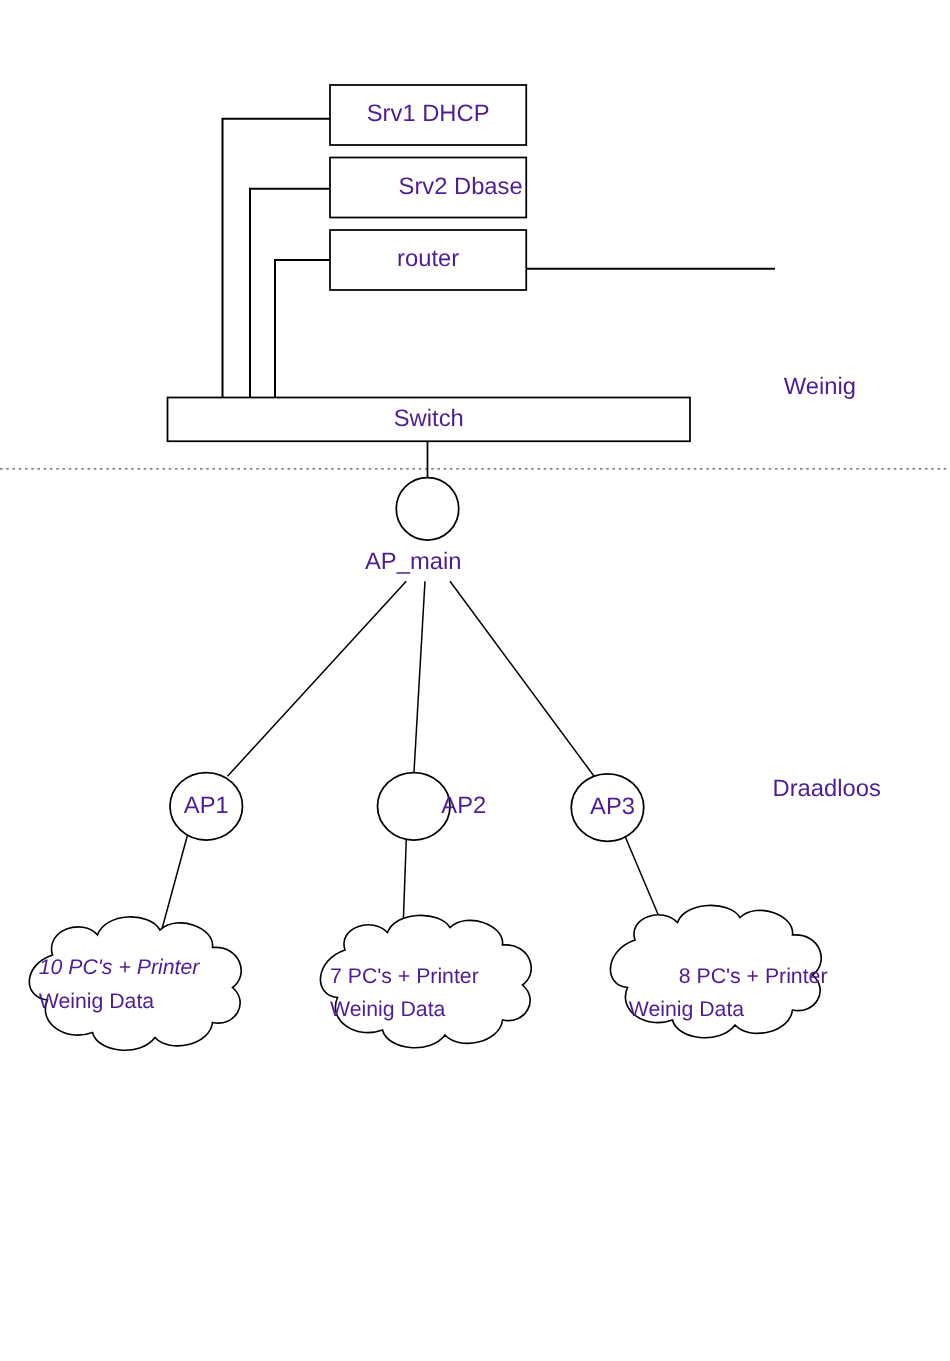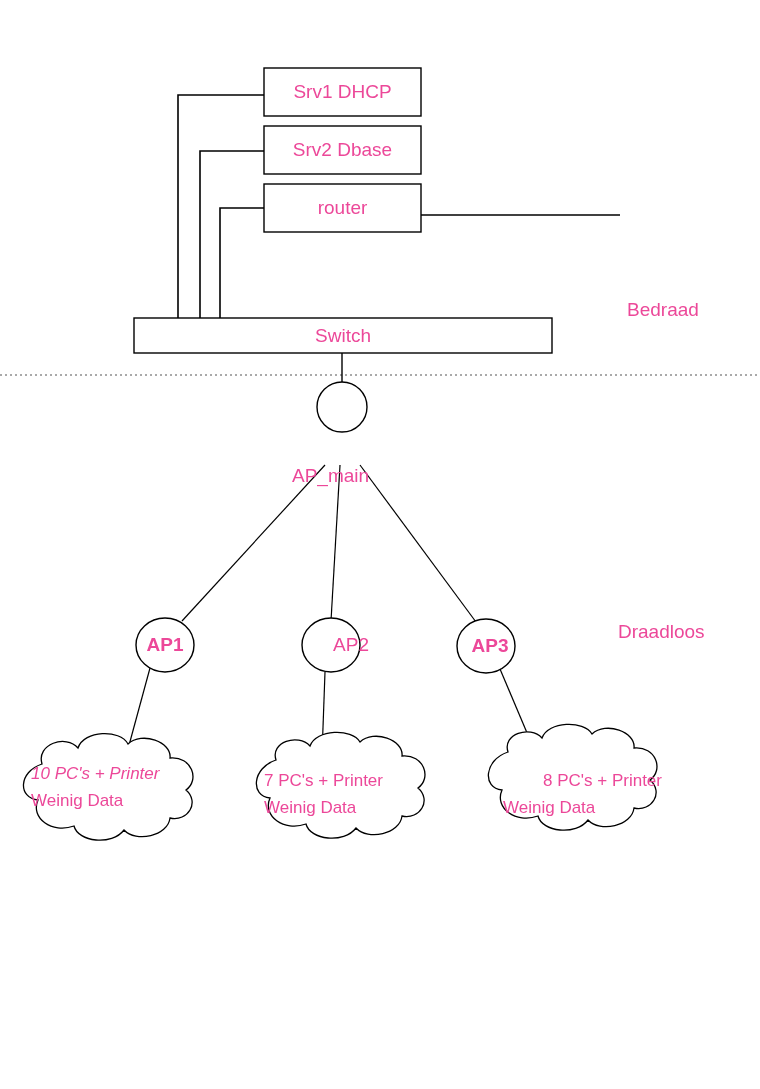--- a/index.html
+++ b/index.html
@@ -19,21 +19,21 @@
   }
   #diagram-svg {
     position: absolute;
     left: 0;
     top: 0;
   }
   .node-label {
     position: absolute;
     font-family: "Liberation Sans", sans-serif;
     font-size: 19px;
-    color: #ec4899;
+    color: #4c1d95;
     white-space: pre;
     line-height: 23px;
   }
   .box-label {
     text-align: center;
   }
   .zone-label {
     font-size: 19px;
   }
   .cloud-label {
@@ -115,38 +115,38 @@
                C 632 826, 600 833, 588 820
                C 576 836, 542 832, 538 816
                C 516 824, 494 808, 502 790
                C 482 788, 484 760, 508 752 Z" fill="#ffffff" stroke="#000000" stroke-width="1.3"></path>
     </g>
 
   </svg>
 
   <div class="node-label box-label" style="left:264px; top:80px; width:157px;">Srv1 DHCP</div>
 
-  <div class="node-label box-label" style="left:264px; top:138px; width:157px;">Srv2 Dbase</div>
+  <div class="node-label box-label" style="left:264px; top:138px; width:157px;padding-left:26px;">Srv2 Dbase</div>
 
   <div class="node-label box-label" style="left:264px; top:196px; width:157px;">router</div>
 
   <div class="node-label box-label" style="left:134px; top:324px; width:418px;">Switch</div>
 
 
-  <div class="node-label zone-label" style="left:627px; top:298px;">Bedraad</div>
+  <div class="node-label zone-label" style="left:627px; top:298px;">Weinig</div>
 
   <div class="node-label zone-label" style="left:618px; top:620px;">Draadloos</div>
 
-  <div class="node-label" style="left:292px; top:464px;">AP_main</div>
+  <div class="node-label" style="left:292px; top:438px;">AP_main</div>
 
-  <div class="node-label box-label" style="left:136px; top:633px; width:58px;font-weight:bold;">AP1</div>
+  <div class="node-label box-label" style="left:136px; top:633px; width:58px;">AP1</div>
 
-  <div class="node-label box-label" style="left:316px; top:633px; width:70px;">AP2</div>
+  <div class="node-label box-label" style="left:303px; top:633px; width:70px;padding-left:33px;">AP2</div>
 
-  <div class="node-label box-label" style="left:457px; top:634px; width:66px;font-weight:bold;">AP3</div>
+  <div class="node-label box-label" style="left:457px; top:634px; width:66px;">AP3</div>
 
   <div class="node-label cloud-label" style="left:31px; top:763px;font-style:italic;">10 PC's + Printer</div>
   <div class="node-label cloud-label" style="left:31px; top:790px;">Weinig Data</div>
 
   <div class="node-label cloud-label" style="left:264px; top:770px;text-align:center;">7 PC's + Printer</div>
   <div class="node-label cloud-label" style="left:264px; top:797px;">Weinig Data</div>
 
   <div class="node-label cloud-label" style="left:503px; top:770px;margin-left:40px;">8 PC's + Printer</div>
   <div class="node-label cloud-label" style="left:503px; top:797px;">Weinig Data</div>
 

